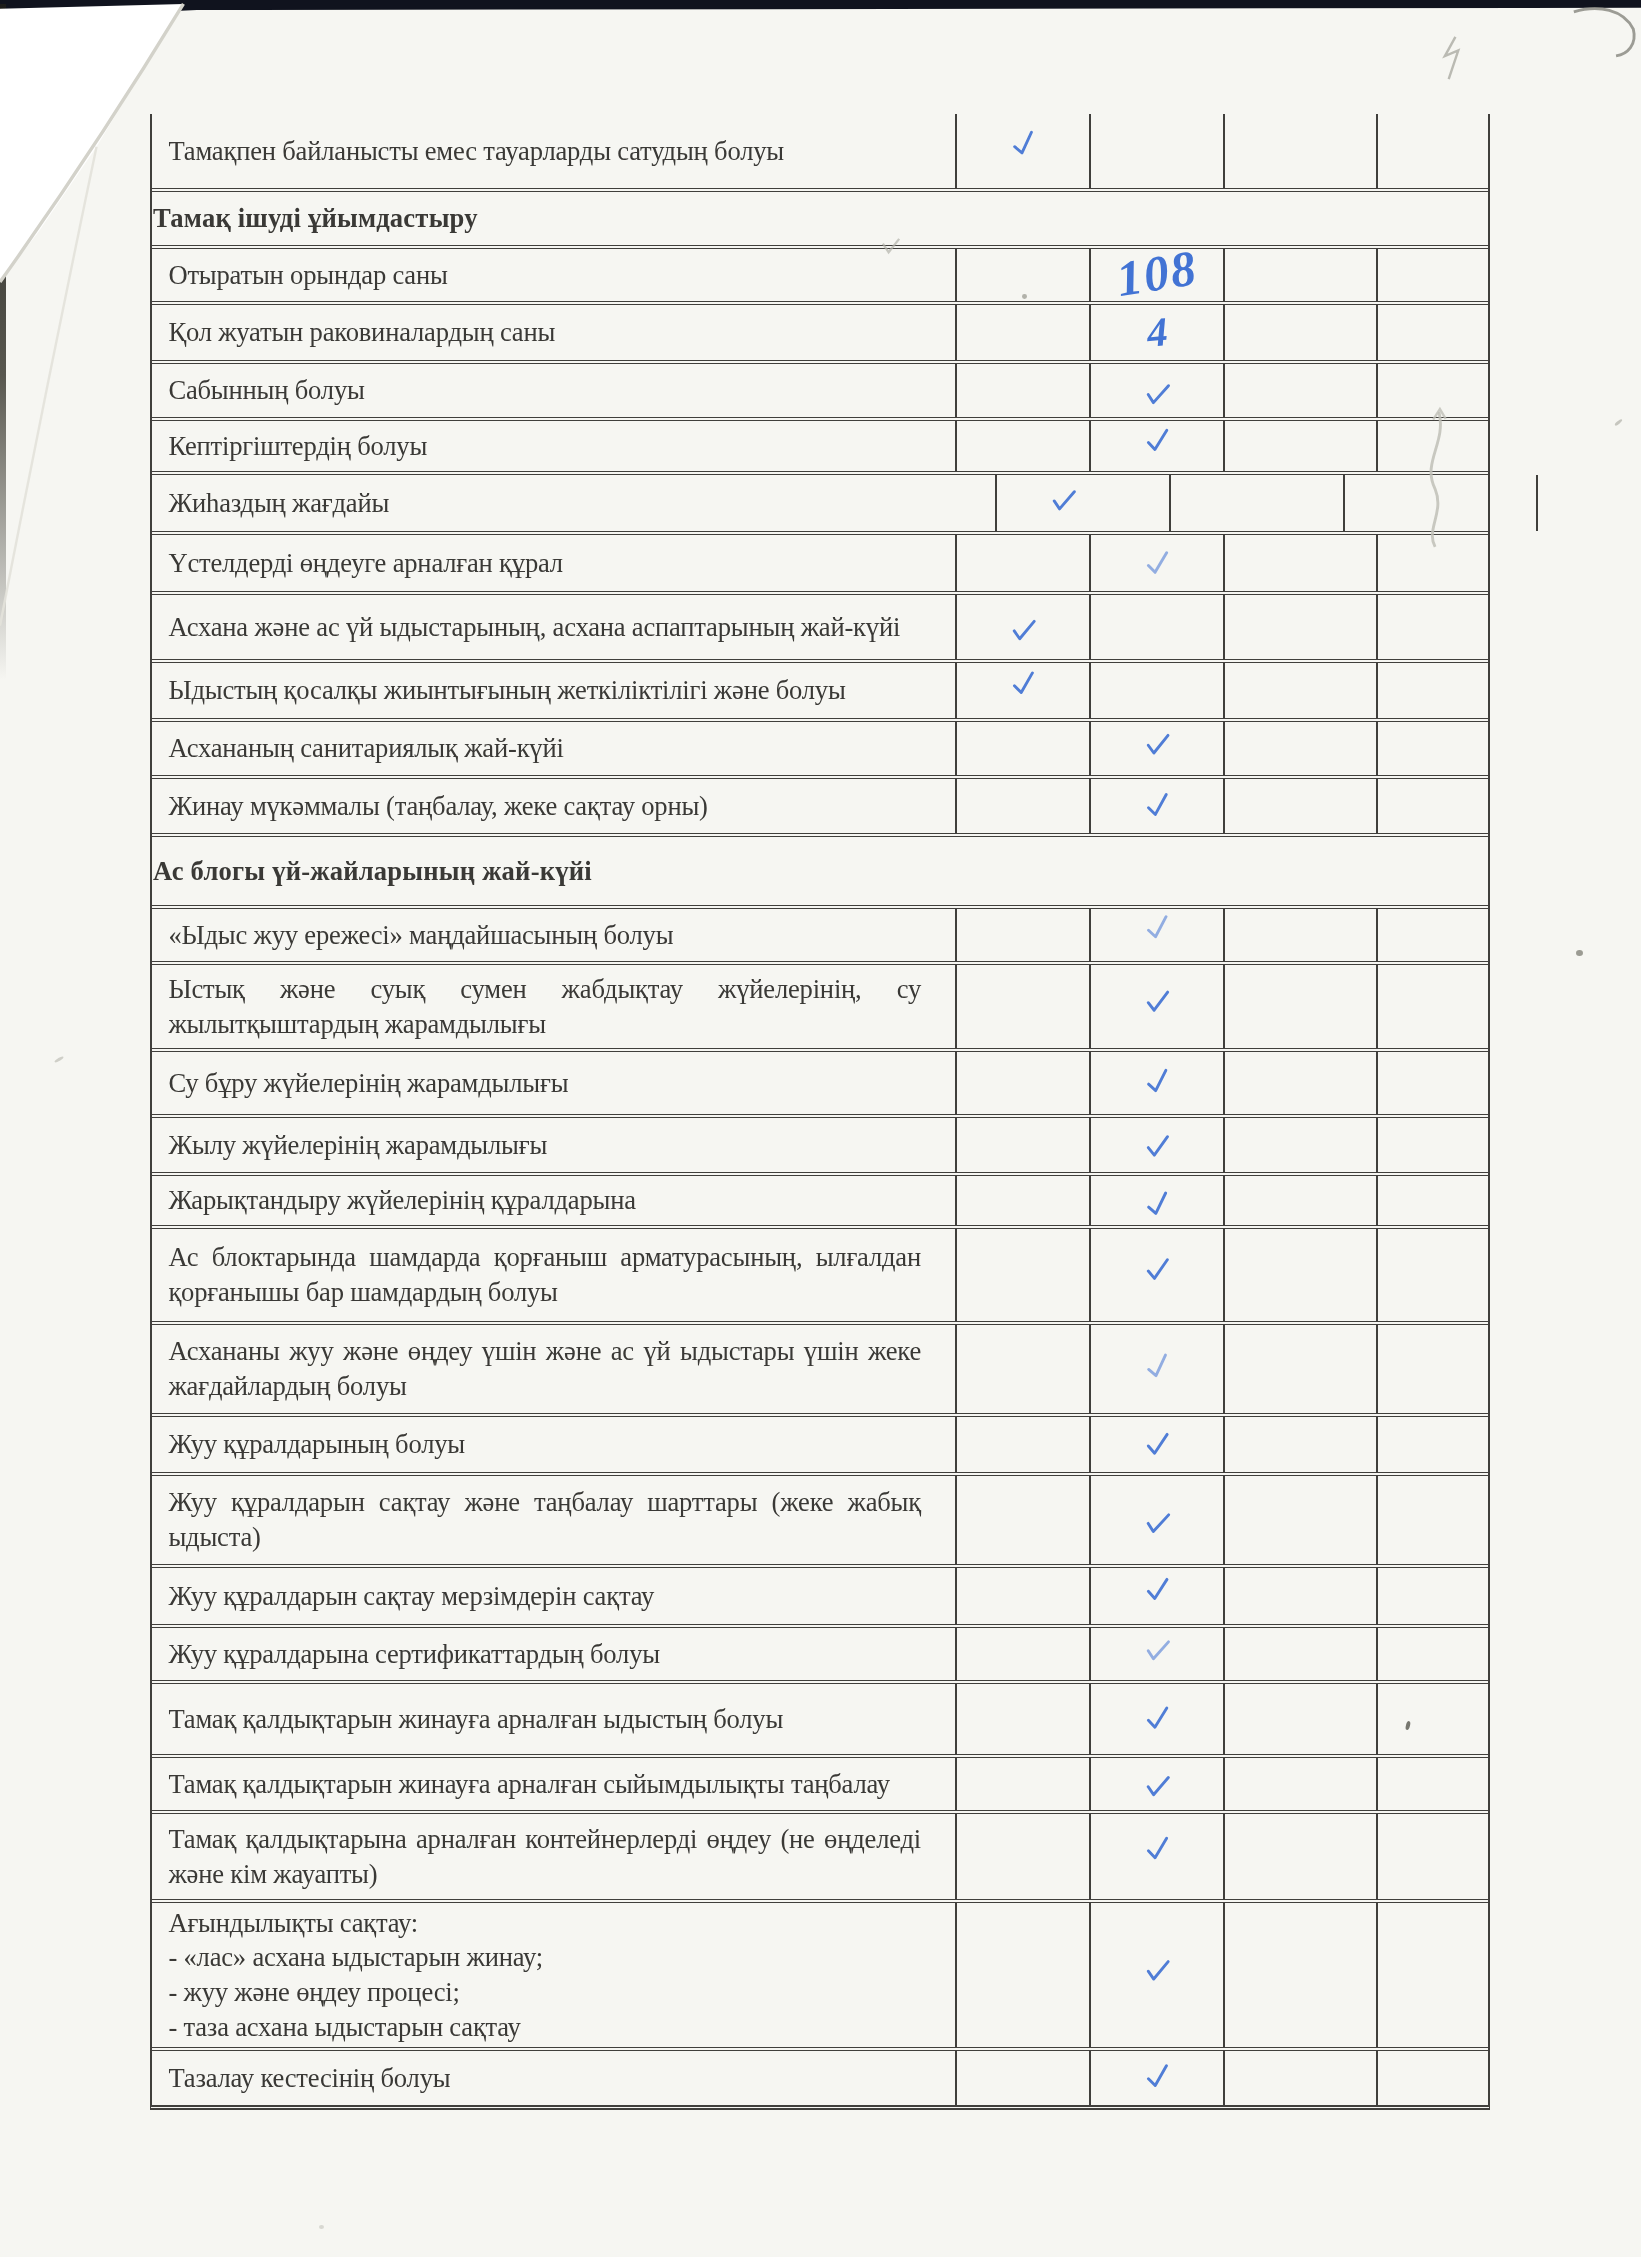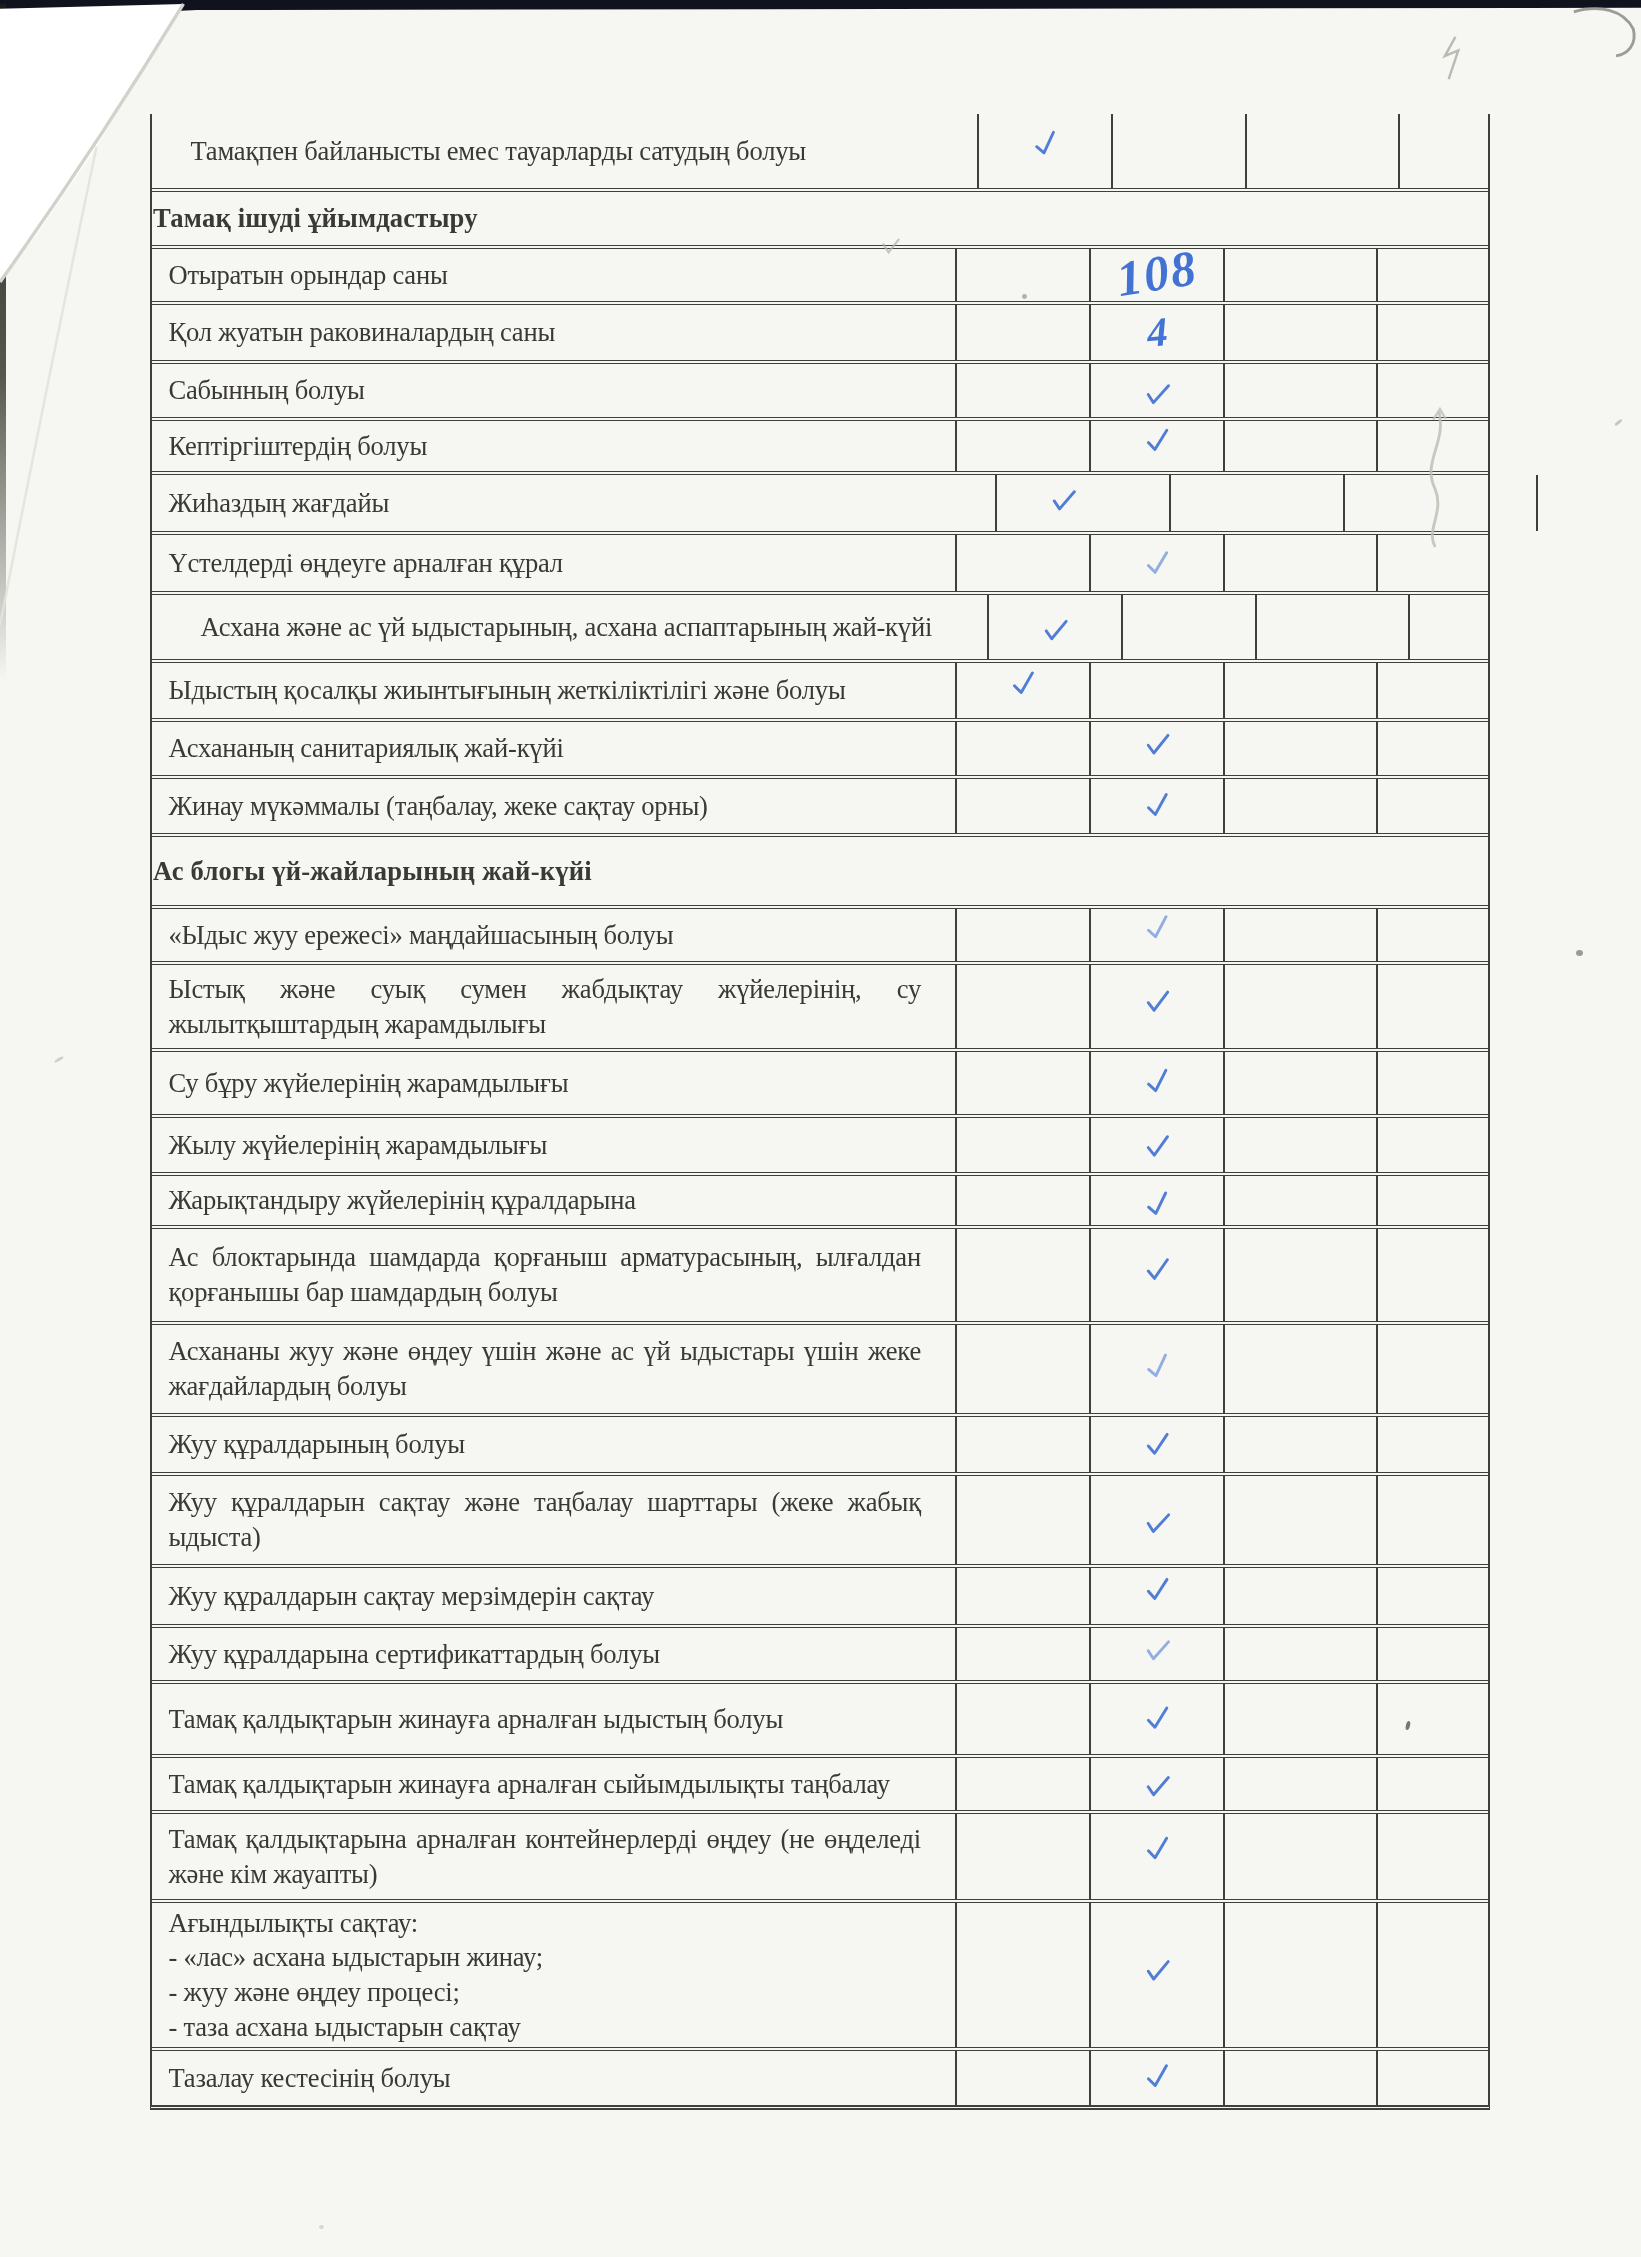--- a/index.html
+++ b/index.html
@@ -25,21 +25,21 @@
 
   .fold-svg{position:absolute;left:0;top:0;z-index:5;pointer-events:none;}
   .mark-abs{position:absolute;z-index:6;pointer-events:none;}
   .dot{position:absolute;border-radius:50%;z-index:6;pointer-events:none;}
 
   
   .checklist{position:absolute;left:150px;top:114px;width:1340px;box-sizing:border-box;
              border-left:2.9px solid var(--line);border-right:2.9px solid var(--line);
              border-bottom:5.8px double var(--line);z-index:2;}
   .row{display:flex;box-sizing:border-box;border-top:4.8px double var(--line);position:relative;}
-  .row:first-child{border-top:none;padding-left:22px;}
+  .row:first-child{border-top:none;}
   .cell{box-sizing:border-box;border-left:2.9px solid var(--line);display:flex;
         align-items:center;justify-content:center;position:relative;}
   .cell:first-child{border-left:none;}
   .label-cell{flex:0 0 803px;justify-content:flex-start;padding:3.9px 34px 3.9px 16.4px;overflow:hidden;}
   .mark-cell:nth-child(2){flex:0 0 134px;}
   .mark-cell:nth-child(3){flex:0 0 134px;}
   .mark-cell:nth-child(4){flex:0 0 153px;}
   .mark-cell:nth-child(5){flex:1 1 auto;}
   .label{font-size:26.6px;line-height:1.3;color:var(--text);letter-spacing:-0.2px;
          text-align:justify;white-space:pre-line;width:100%;}
@@ -172,21 +172,21 @@
     </div>
     <div class="cell mark-cell"></div>
     <div class="cell mark-cell">
           <svg class="check" width="29" height="29" viewBox="0 0 30 30" style="opacity:0.55;transform:translateY(0px) rotate(-3deg)">
             <path d="M5.5 16.5 L12 24 L25 4.5" fill="none" stroke="var(--ink)" stroke-width="3" stroke-linecap="round" stroke-linejoin="round"></path>
           </svg>
         </div>
     <div class="cell mark-cell"></div>
     <div class="cell mark-cell"></div>
   </div>
-      <div class="row item-row" style="height: 68px; padding-left: 32px;">
+      <div class="row item-row" style="height: 68px;">
     <div class="cell label-cell">
       <span class="label">Асхана және ас үй ыдыстарының, асхана аспаптарының жай-күйі</span>
     </div>
     <div class="cell mark-cell">
           <svg class="check" width="29" height="29" viewBox="0 0 30 30" style="opacity:0.92;transform:translateY(2.9px) rotate(6deg)">
             <path d="M5.5 16.5 L12 24 L25 4.5" fill="none" stroke="var(--ink)" stroke-width="3" stroke-linecap="round" stroke-linejoin="round"></path>
           </svg>
         </div>
     <div class="cell mark-cell"></div>
     <div class="cell mark-cell"></div>

